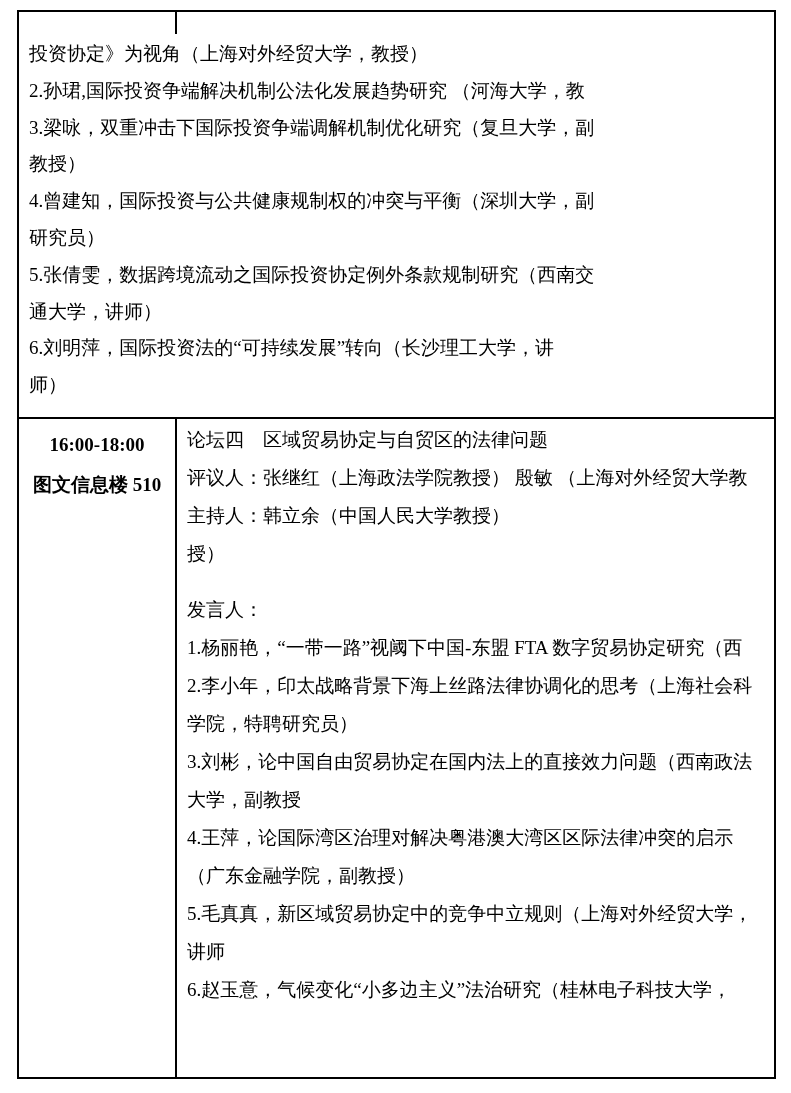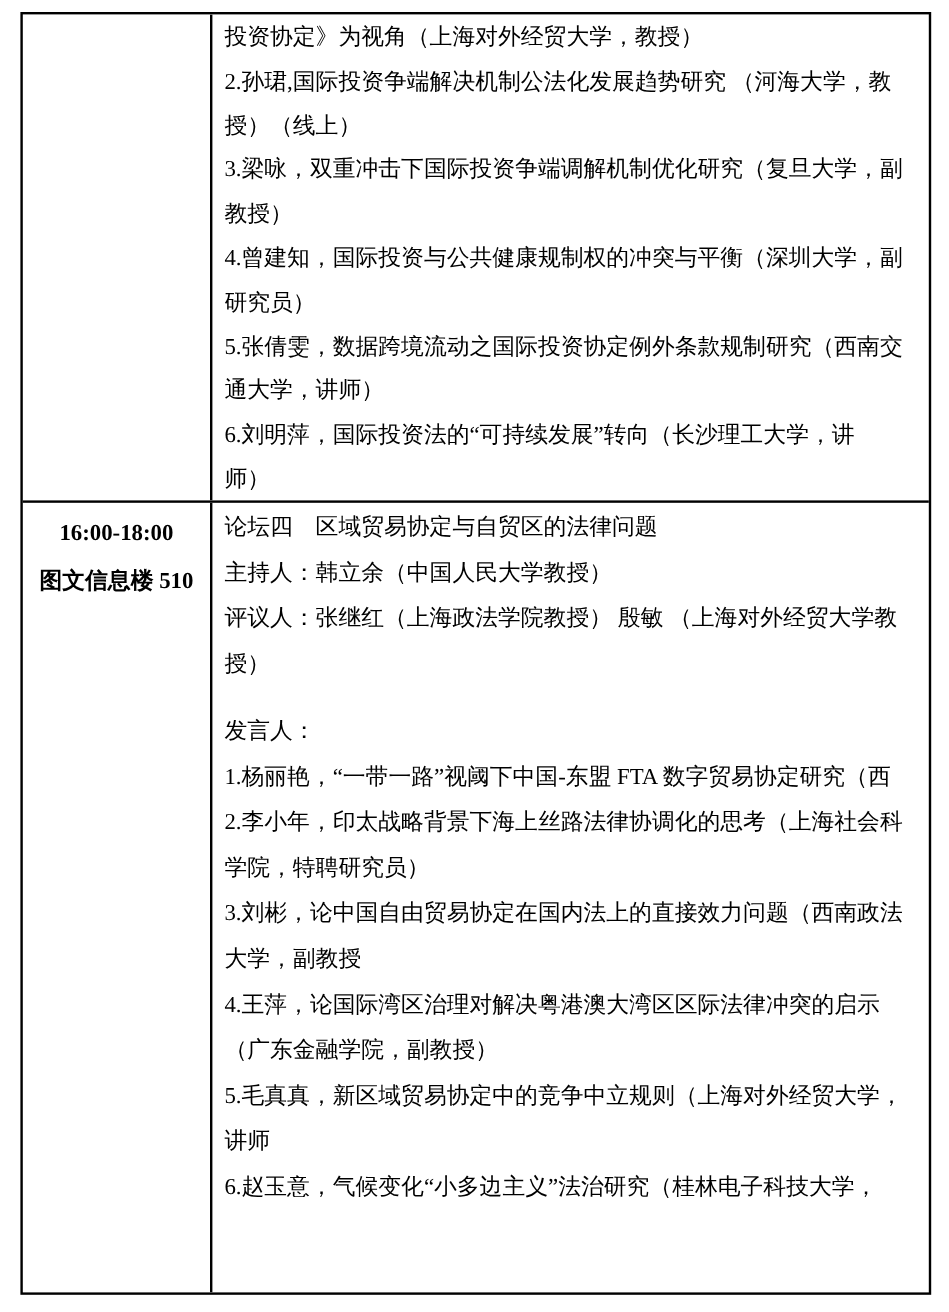--- a/index.html
+++ b/index.html
@@ -25,20 +25,21 @@
     display: flex;
     flex-direction: column;
   }
   .t-row {
     display: flex;
     overflow: hidden;
   }
   .t-row.row1 {
     height: 405px;
     border-bottom: 2px solid #000000;
+    flex-direction: column;
   }
   .t-row.row2 {
     flex: 1;
   }
   .cell {
     overflow: hidden;
   }
   .cell.left {
     width: 152px;
     border-right: 2px solid #000000;
@@ -75,44 +76,43 @@
 <body>
 
 <div class="page">
   <div class="schedule-table">
 
     <div class="t-row row1">
       <div class="cell left"></div>
       <div class="cell right">
         <div class="line">投资协定》为视角（上海对外经贸大学，教授）</div>
         <div class="line">2.孙珺,国际投资争端解决机制公法化发展趋势研究 （河海大学，教</div>
-        <div class="line">授）（线上）</div>
         <div class="line">3.梁咏，双重冲击下国际投资争端调解机制优化研究（复旦大学，副</div>
         <div class="line">教授）</div>
         <div class="line">4.曾建知，国际投资与公共健康规制权的冲突与平衡（深圳大学，副</div>
         <div class="line">研究员）</div>
         <div class="line">5.张倩雯，数据跨境流动之国际投资协定例外条款规制研究（西南交</div>
         <div class="line">通大学，讲师）</div>
         <div class="line">6.刘明萍，国际投资法的“可持续发展”转向（长沙理工大学，讲</div>
         <div class="line">师）</div>
       </div>
     </div>
 
     <div class="t-row row2">
       <div class="cell left">
         <div class="time-line">16:00-18:00</div>
         <div class="loc-line">图文信息楼 510</div>
       </div>
       <div class="cell right">
         <div class="line bold">论坛四　区域贸易协定与自贸区的法律问题</div>
         <div class="line">
-          <span class="bold">主持人：</span><span>韩立余（中国人民大学教授）</span>
+          <span class="bold">评议人：</span><span>张继红（上海政法学院教授） 殷敏 （上海对外经贸大学教</span>
         </div>
         <div class="line">
-          <span class="bold">评议人：</span><span>张继红（上海政法学院教授） 殷敏 （上海对外经贸大学教</span>
+          <span class="bold">主持人：</span><span>韩立余（中国人民大学教授）</span>
         </div>
         <div class="line">授）</div>
         <div class="blank-line"></div>
         <div class="line bold">发言人：</div>
         <div class="line">1.杨丽艳，“一带一路”视阈下中国-东盟 FTA 数字贸易协定研究（西</div>
         <div class="line">2.李小年，印太战略背景下海上丝路法律协调化的思考（上海社会科</div>
         <div class="line">学院，特聘研究员）</div>
         <div class="line">3.刘彬，论中国自由贸易协定在国内法上的直接效力问题（西南政法</div>
         <div class="line">大学，副教授</div>
         <div class="line">4.王萍，论国际湾区治理对解决粤港澳大湾区区际法律冲突的启示</div>

